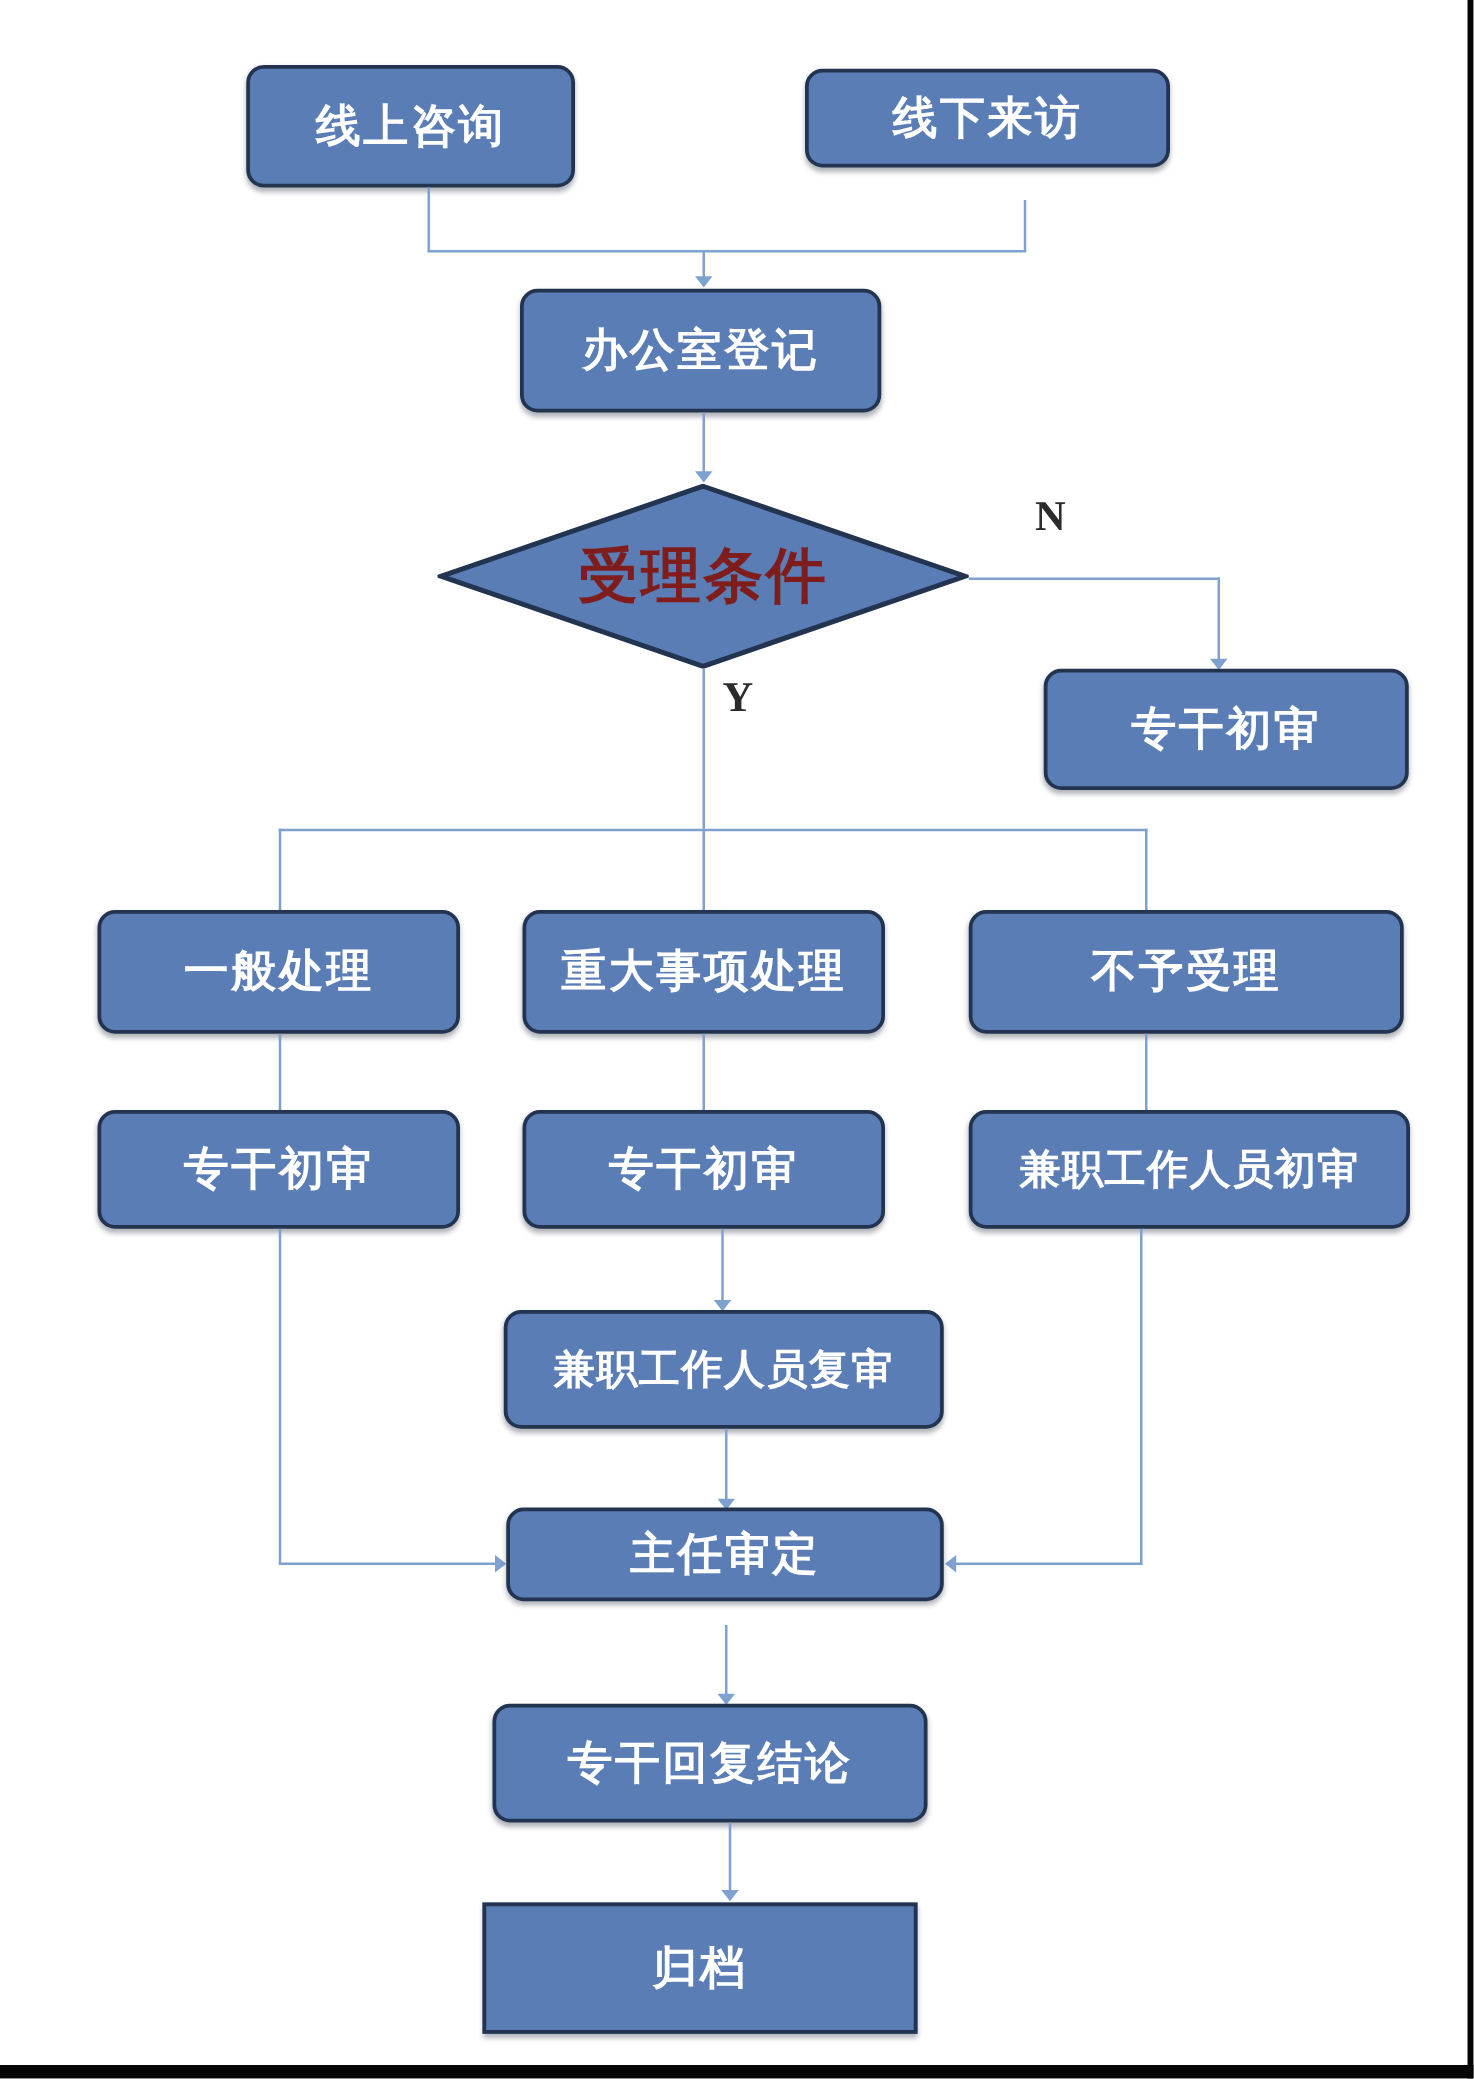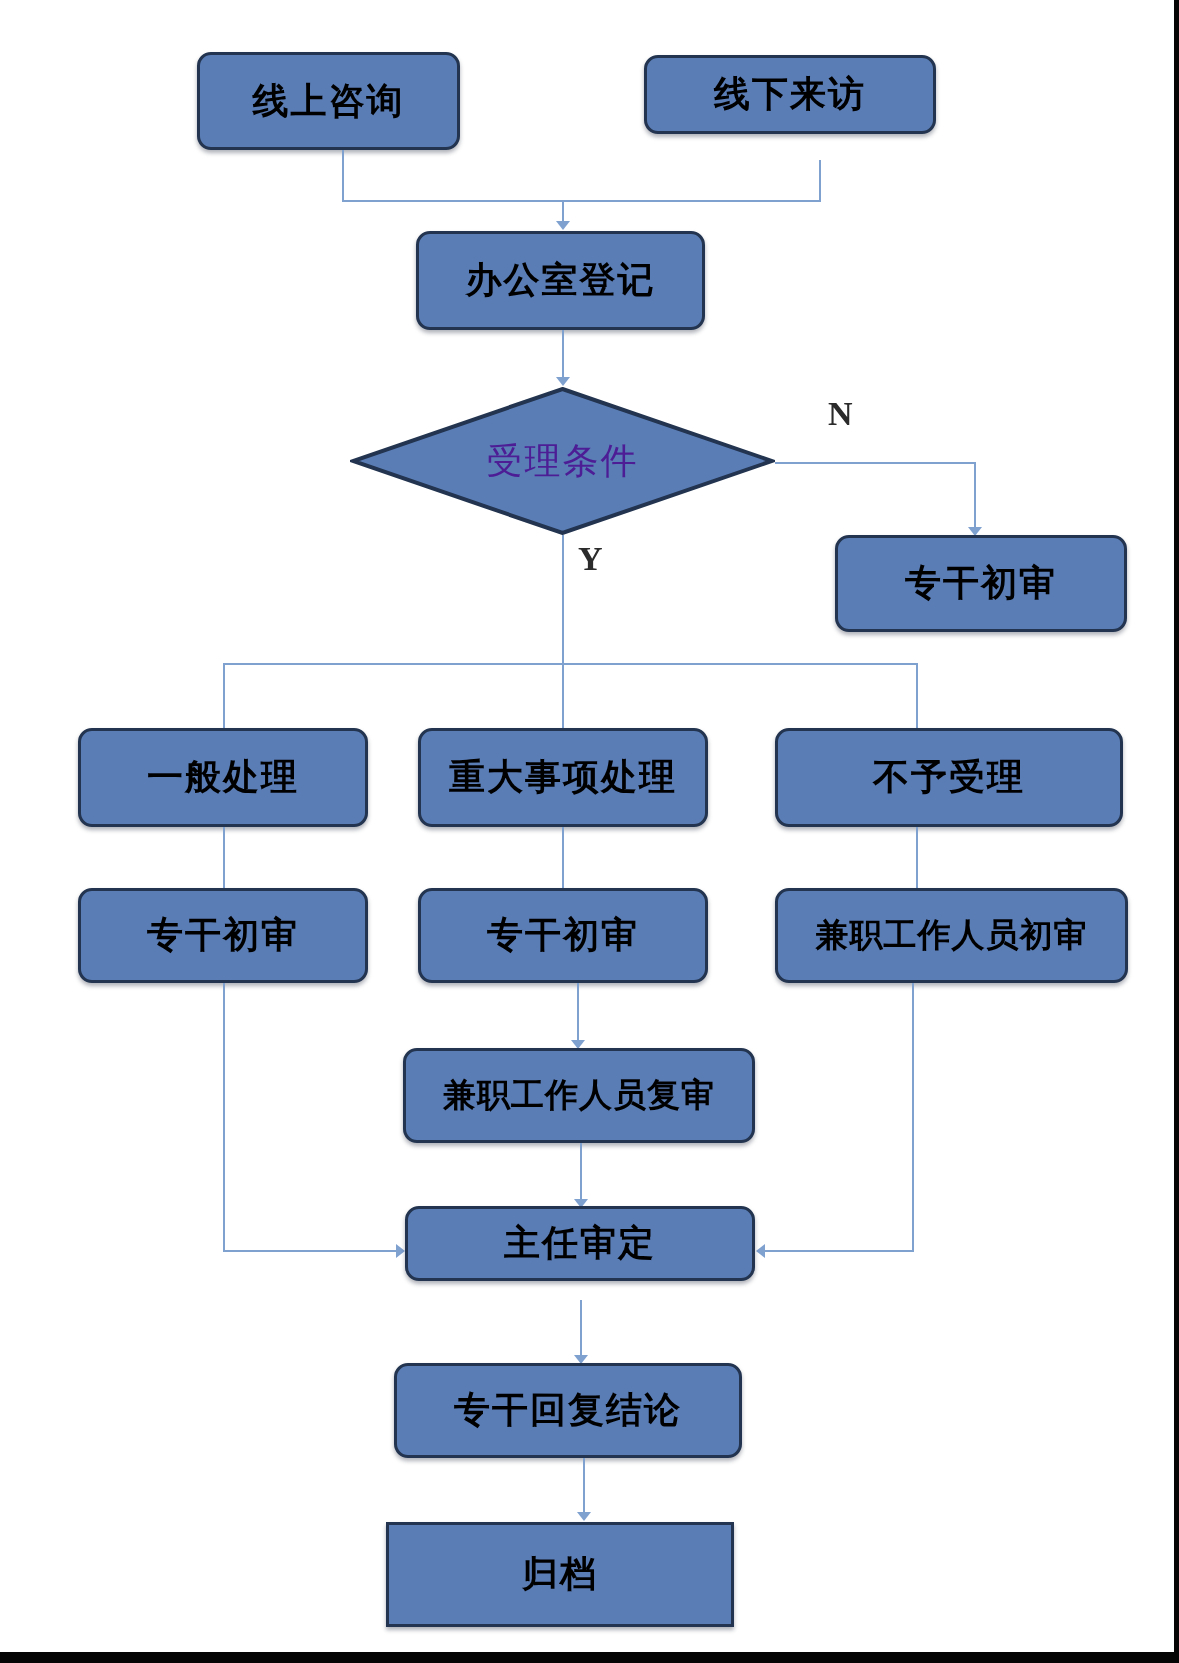--- a/index.html
+++ b/index.html
@@ -3,42 +3,42 @@
 <meta charset="utf-8">
 <style>
   html,body{margin:0;padding:0;background:#ffffff;}
   #canvas{
     position:relative;width:1179px;height:1663px;background:#ffffff;overflow:hidden;
     font-family:"Liberation Sans",sans-serif;
   }
   .node{
     position:absolute;display:flex;align-items:center;justify-content:center;
     background:#5a7db6;border:3px solid #22344f;border-radius:14px;
-    color:#000000;font-weight:bold;font-size:36px;letter-spacing:2px;
+    color:#ffffff;font-weight:bold;font-size:36px;letter-spacing:2px;
     box-shadow:0 3px 4px rgba(25,35,55,.35);box-sizing:border-box;text-align:right;
   }
   .node.small-text{font-size:33px;letter-spacing:1px;}
   .node.square{border-radius:0;}
   .line{position:absolute;background:#7fa1d0;}
   .hline{height:2px;}
   .vline{width:2px;}
   .arrow{position:absolute;width:0;height:0;}
   .arrow.down{border-left:7px solid transparent;border-right:7px solid transparent;border-top:9px solid #7fa1d0;}
   .arrow.right{border-top:7px solid transparent;border-bottom:7px solid transparent;border-left:9px solid #7fa1d0;}
   .arrow.left{border-top:7px solid transparent;border-bottom:7px solid transparent;border-right:9px solid #7fa1d0;}
   .branch-label{
     position:absolute;color:#2b2b2b;font-family:"Liberation Serif",serif;
     font-size:34px;font-weight:600;
   }
   .diamond-wrap{position:absolute;}
   .diamond-wrap svg{position:absolute;left:0;top:0;}
   .diamond-label{
     position:absolute;left:0;top:0;width:100%;height:100%;
     display:flex;align-items:center;justify-content:center;
-    color:#4c1d95;font-weight:normal;font-size:36px;letter-spacing:2px;
+    color:#7f1d1d;font-weight:bold;font-size:48px;letter-spacing:2px;
   }
   .frame-right{position:absolute;right:0;top:0;width:5px;height:1663px;background:#050505;}
   .frame-bottom{position:absolute;left:0;bottom:0;width:1179px;height:11px;background:#050505;}
 </style>
 </head>
 <body>
 
 <div id="canvas">
 
   <div class="node" style="left:197px;top:52px;width:263px;height:98px;">线上咨询</div>

